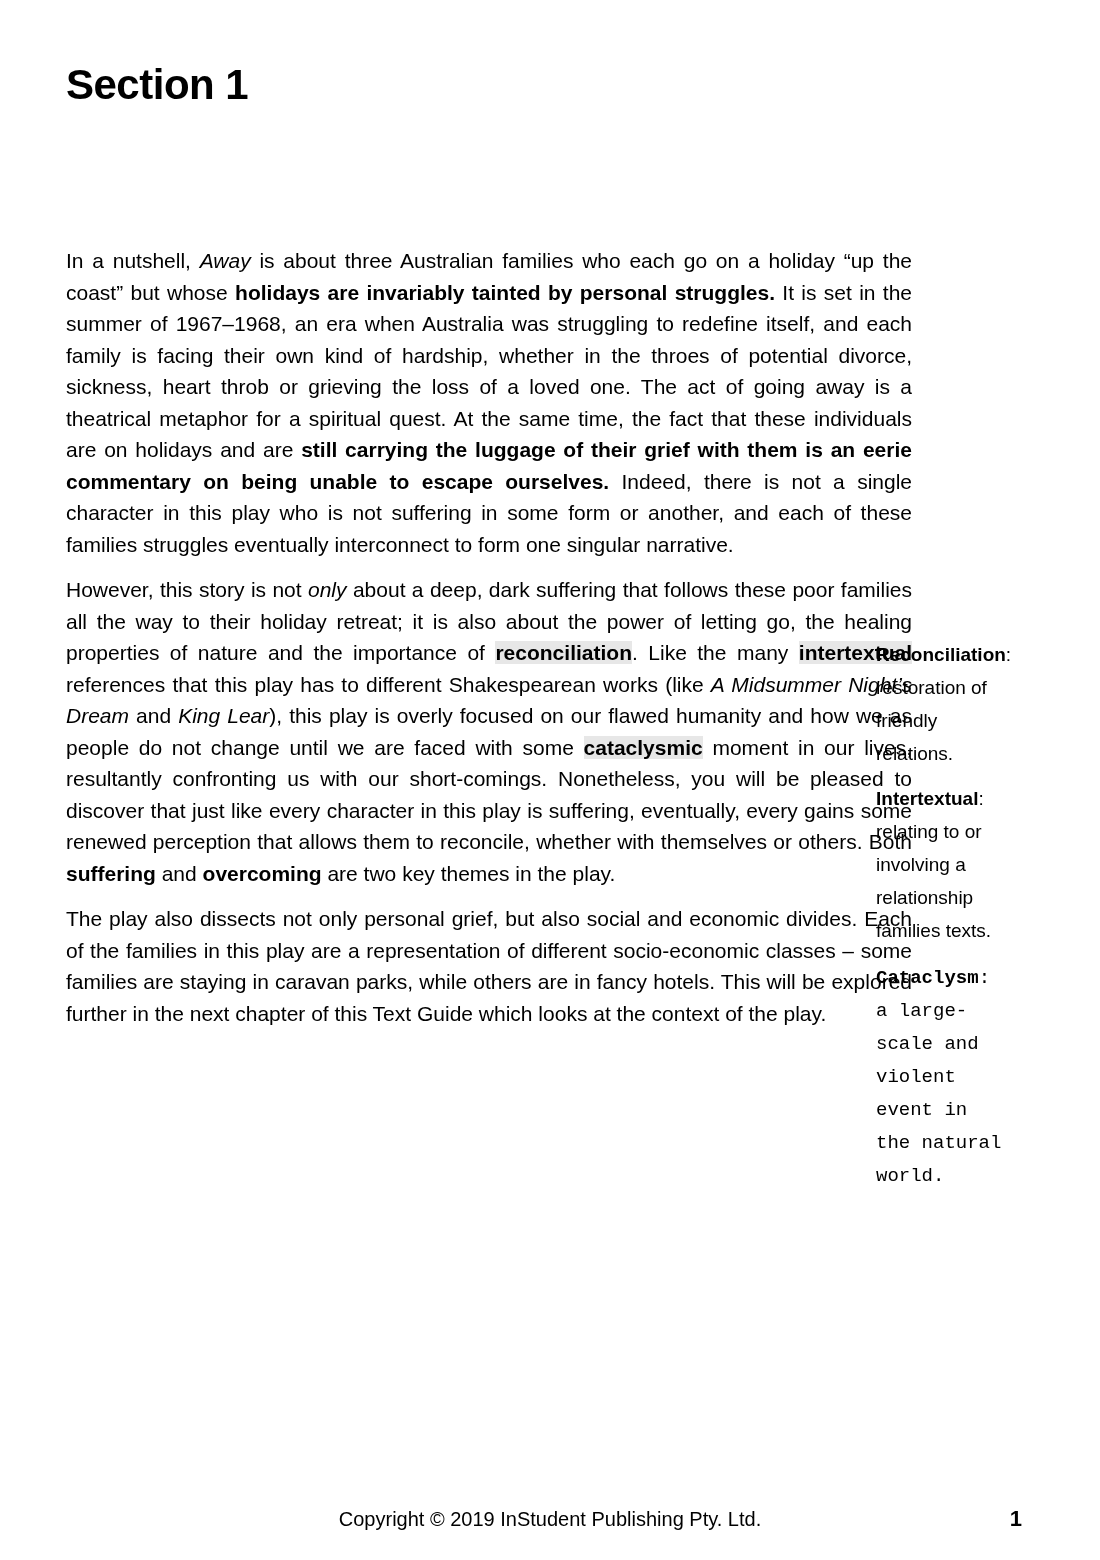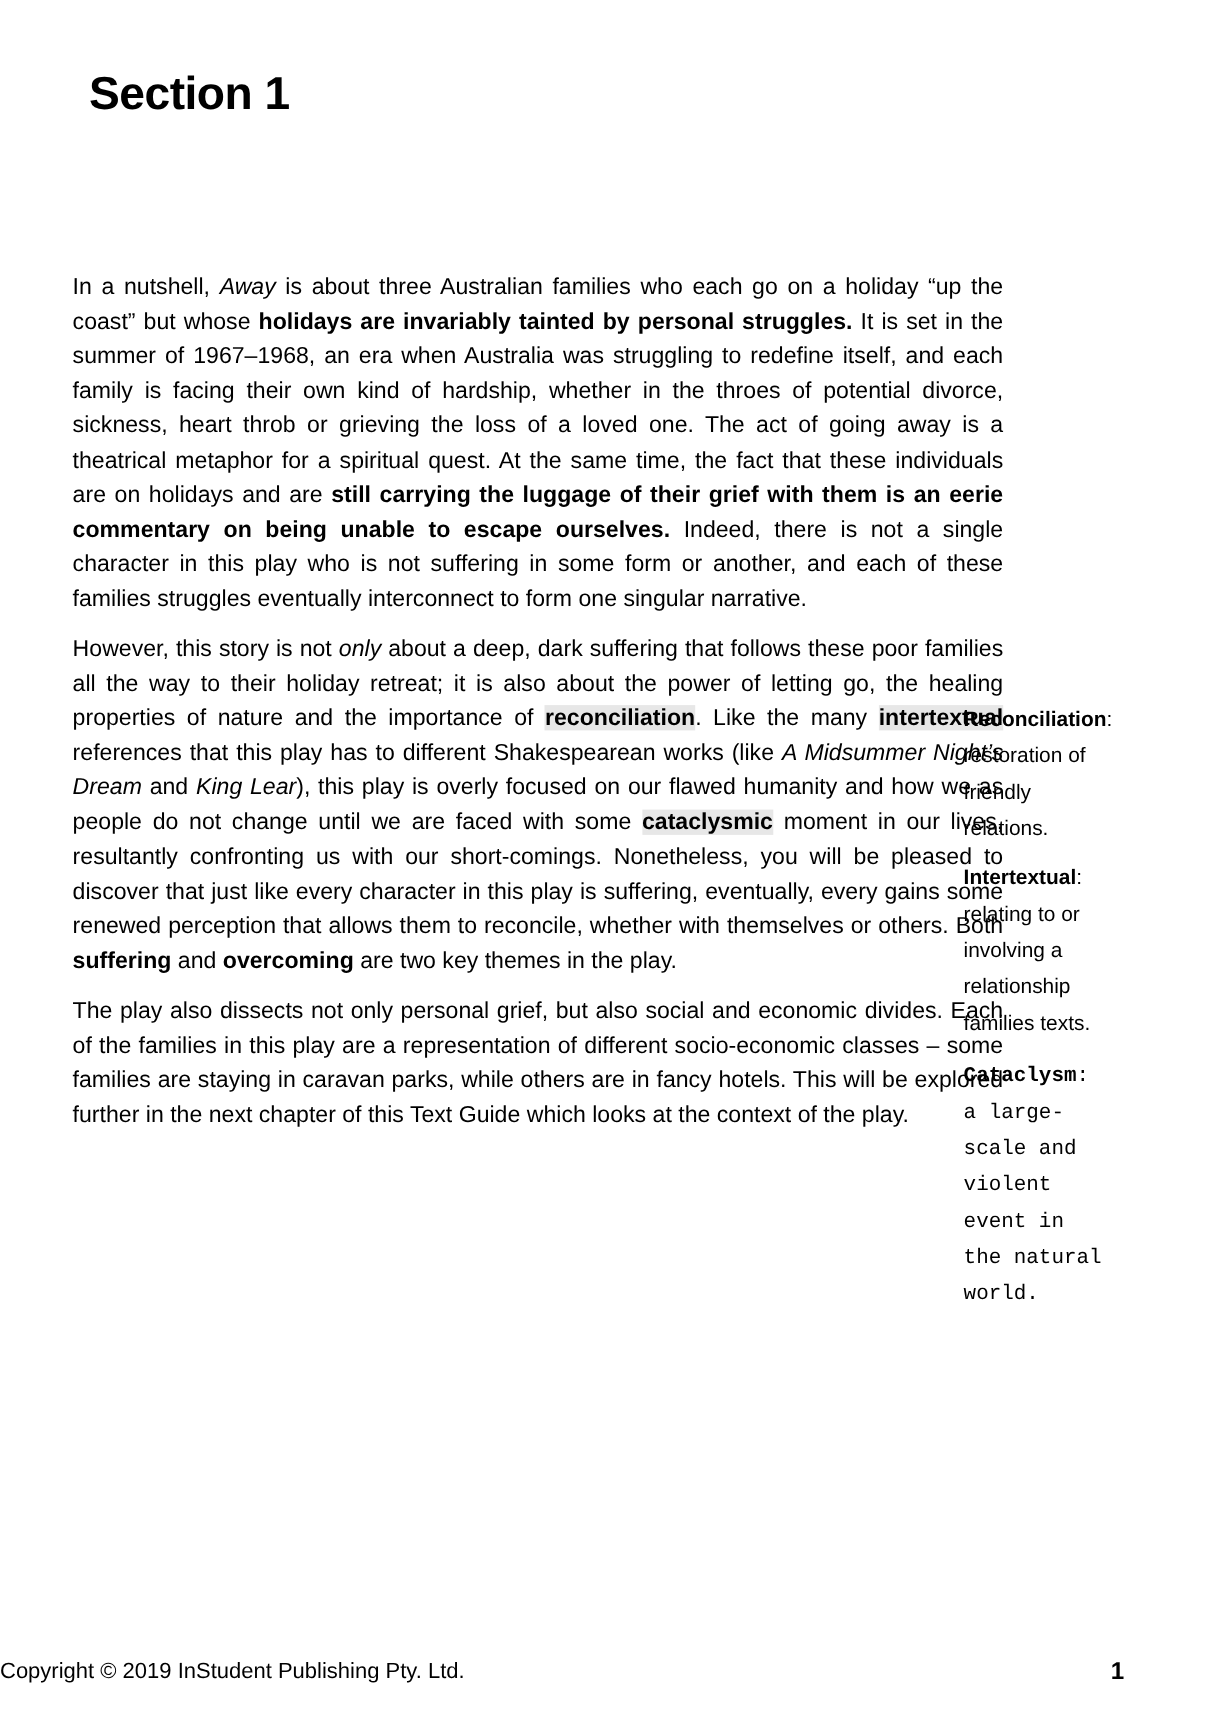--- a/index.html
+++ b/index.html
@@ -11,21 +11,21 @@
     position: relative;
     width: 1100px;
     height: 1560px;
     background: #ffffff;
     color: #000000;
     font-family: "Liberation Sans", "DejaVu Sans", sans-serif;
     overflow: hidden;
   }
   .section-label {
     position: absolute;
-    left: 81px;
+    left: 66px;
     top: 62px;
     font-size: 42px;
     font-weight: bold;
     letter-spacing: -0.5px;
     line-height: 1.1;
   }
   .page-title {
     position: absolute;
     left: 64px;
     top: 134px;
@@ -59,20 +59,21 @@
     text-align: left;
   }
   .note-1 { top: 638px; }
   .note-2 { top: 782px; }
   .note-3 { top: 962px; font-family: Liberation Mono, monospace; }
   .footer-copy {
     position: absolute;
     left: 0;
     top: 1508px;
     width: 1100px;
+    text-align: center;
     font-size: 20px;
   }
   .footer-page {
     position: absolute;
     right: 78px;
     top: 1506px;
     font-size: 22px;
     font-weight: bold;
   }
 </style>

